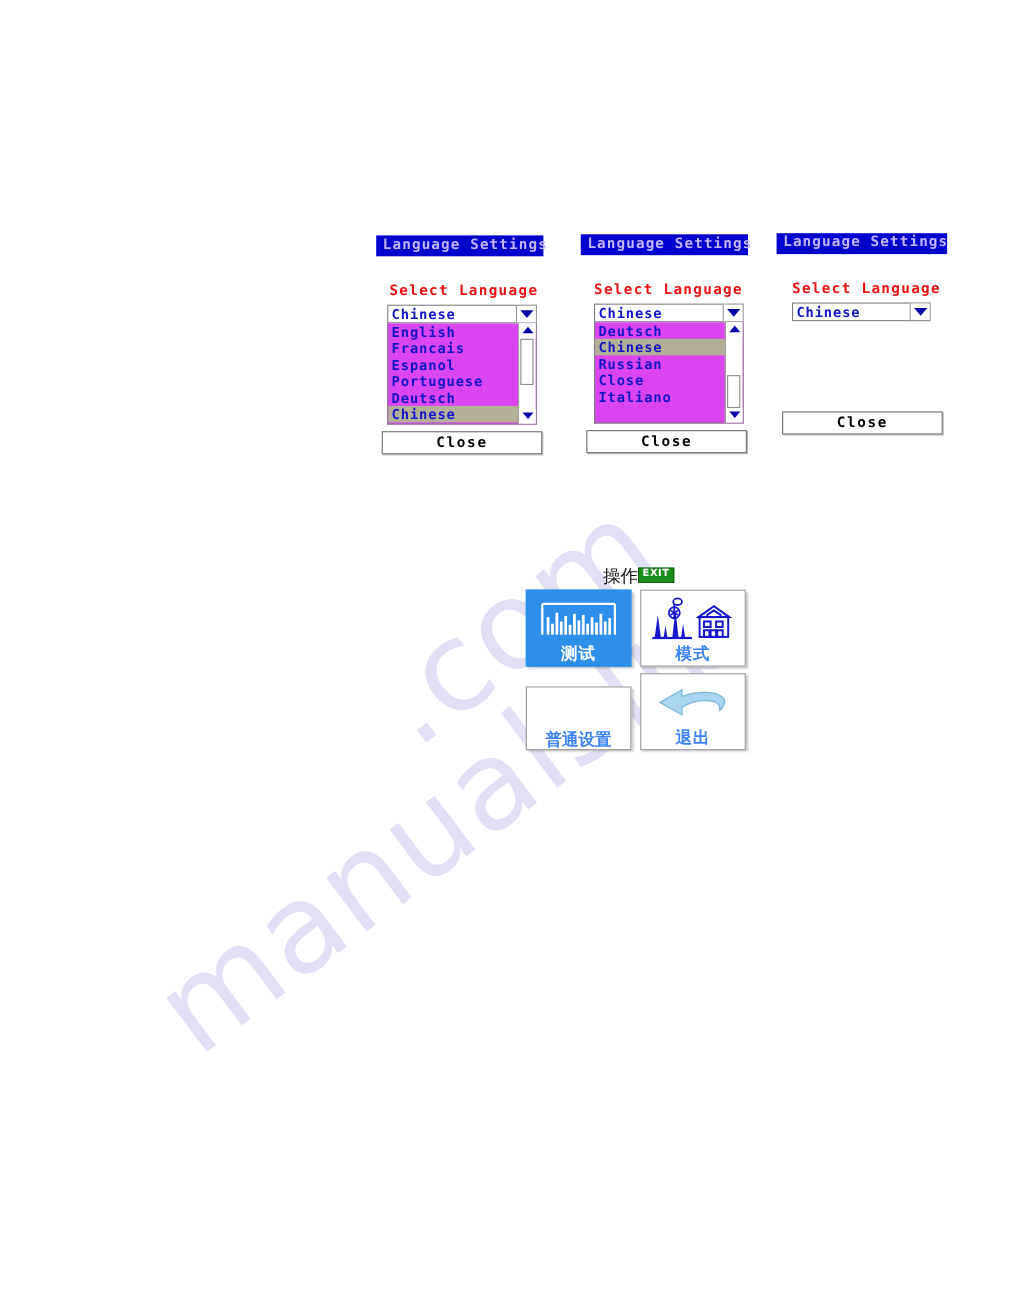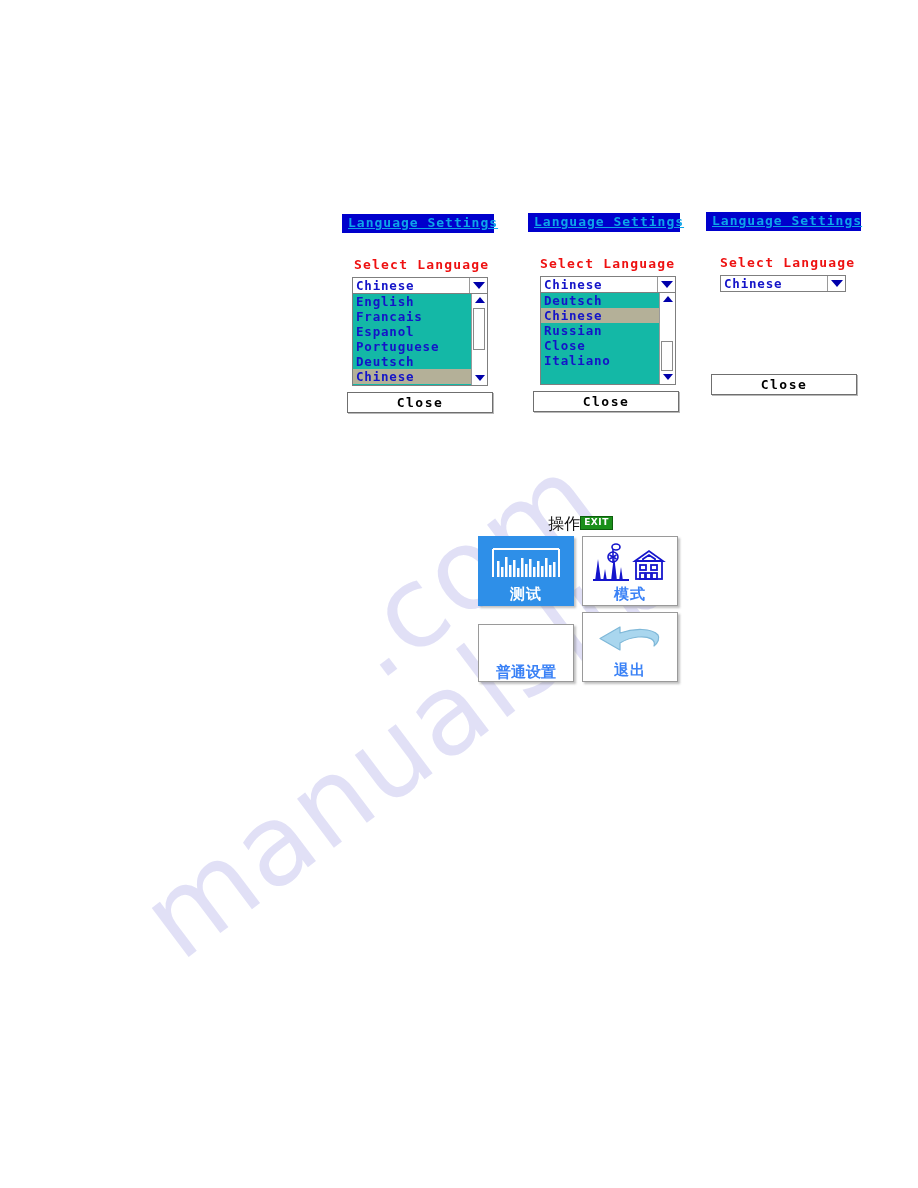--- a/index.html
+++ b/index.html
@@ -38,29 +38,28 @@
   #wm1 { left: 118px; top: 880px; }
   #wm2 { left: 316px; top: 600px; }
 
   
   .panel {
     position: absolute;
     z-index: 5;
   }
   .titlebar {
     background: #0000cc;
-    color: #0ea5e9;
+    color: #c4b5fd;
     font-family: "DejaVu Sans Mono", monospace;
     font-size: 13px;
     font-weight: bold;
     letter-spacing: 1px;
     padding: 2px 6px 3px 6px;
     line-height: 1.05;
     white-space: nowrap;
-    text-decoration: underline;
   }
   .select-label {
     color: #ee1111;
     font-family: "DejaVu Sans Mono", monospace;
     font-size: 13px;
     font-weight: bold;
     letter-spacing: 1.2px;
     white-space: nowrap;
   }
 
@@ -110,21 +109,21 @@
     width: 0; height: 0;
     border-left: 5px solid transparent;
     border-right: 5px solid transparent;
     border-top: 6px solid #0000aa;
   }
 
   
   .droplist {
     border: 1px solid #7f7f7f;
     border-top: none;
-    background: #14b8a6;
+    background: #d946ef;
     display: flex;
     box-sizing: border-box;
     position: relative;
   }
   .droplist .items {
     flex: 1 1 auto;
     padding: 0;
   }
   .droplist .opt {
     color: #1414c8;

